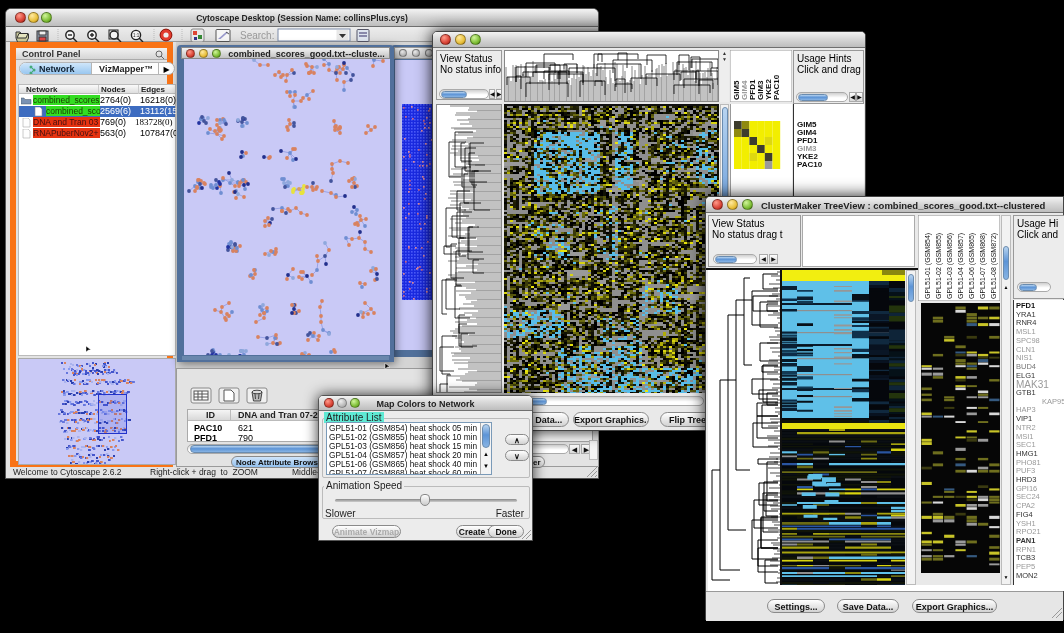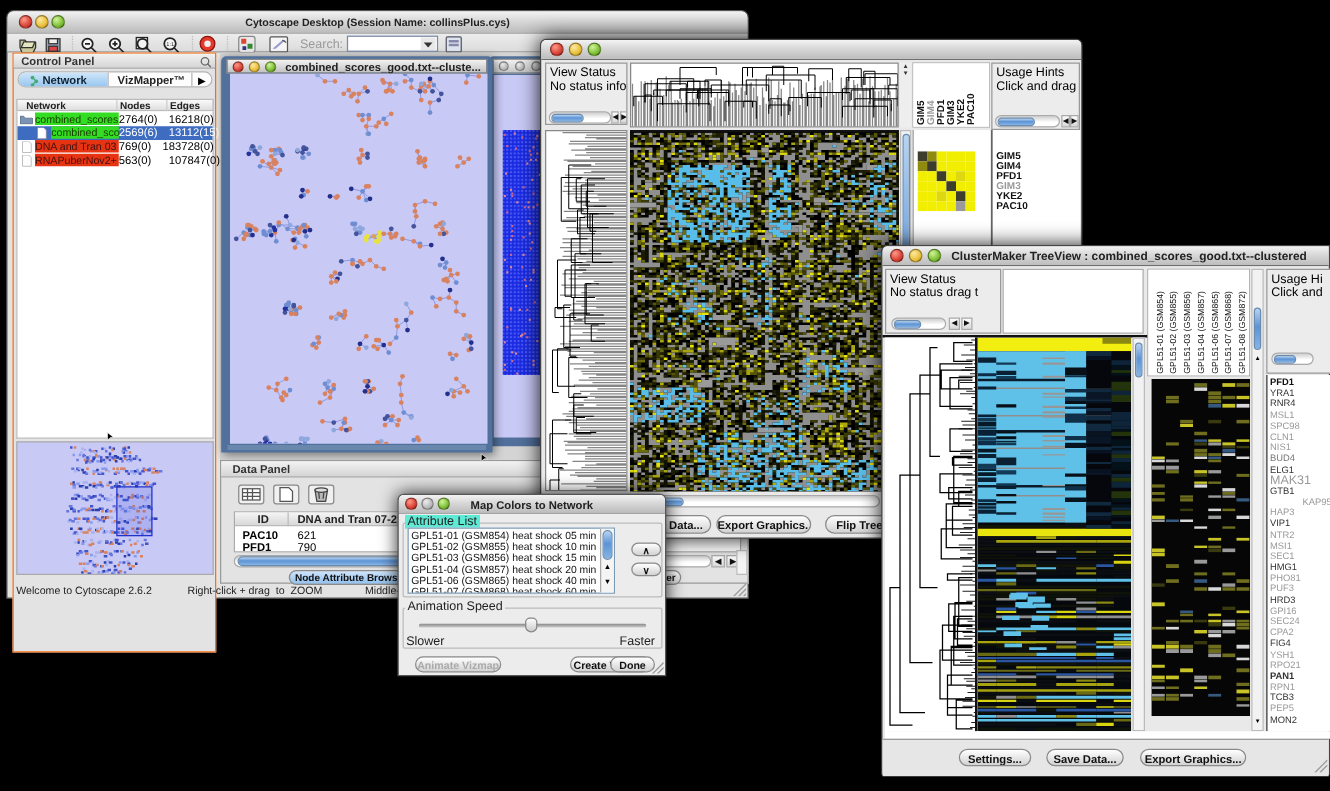--- a/index.html
+++ b/index.html
@@ -68,21 +68,21 @@
       <path d="M333 8 l3.5 4 3.5-4 z" fill="#333"></path>
 <g>
         <rect x="351" y="3.5" width="12" height="12" rx="1" fill="#dde4ee" stroke="#556"></rect>
         <rect x="353" y="6" width="8" height="2" fill="#88a"></rect>
         <rect x="353" y="9" width="8" height="2" fill="#88a"></rect>
       </g>
 <line x1="52" y1="3" x2="52" y2="15" stroke="#bbb" stroke-dasharray="1 1"></line>
 <line x1="148" y1="3" x2="148" y2="15" stroke="#bbb" stroke-dasharray="1 1"></line>
 <line x1="176" y1="3" x2="176" y2="15" stroke="#bbb" stroke-dasharray="1 1"></line>
 </svg>
-    <div style="position:absolute;left:4px;top:33px;width:163px;height:480px;background:#e3e3e3;border:1px solid #f97316;">
+    <div style="position:absolute;left:4px;top:33px;width:163px;height:425px;background:#e3e3e3;border:6px solid #f97316;">
       <div style="position:absolute;left:0;top:0;width:100%;height:12px;background:linear-gradient(#f2f2f2,#d5d5d5);border-bottom:1px solid #aaa;font-size:9px;font-weight:bold;color:#333;padding-left:6px;line-height:12px;">Control Panel</div>
       <svg style="position:absolute;right:3px;top:2px;" width="9" height="9">
         <circle cx="4" cy="4" r="3" fill="none" stroke="#666"></circle>
         <line x1="6" y1="6" x2="9" y2="9" stroke="#666"></line>
       </svg>
       <div style="position:absolute;left:3px;top:14px;width:156px;height:13px;background:#fdfdfd;border:1px solid #b5b5b5;border-radius:7px;overflow:hidden;">
         <div style="position:absolute;left:0;top:0;width:72px;height:13px;background:linear-gradient(#cfe6fa,#8fc1ee);border-right:1px solid #b5b5b5;font-size:9px;font-weight:bold;color:#123;text-align:center;line-height:13px;">&nbsp;Network</div>
         <svg style="position:absolute;left:8px;top:2px;" width="9" height="10">
           <circle cx="3" cy="2" r="1.5" fill="#4a7"></circle>
           <circle cx="3" cy="8" r="1.5" fill="#4a7"></circle>
@@ -116,21 +116,21 @@
           <span style="position:absolute;left:27px;background:#33dd22;color:#1a3a00;width:54px;overflow:hidden;white-space:nowrap;font-size:8.5px;">combined_sco</span>
           <span style="position:absolute;left:81px;">2569(6)</span>
           <span style="position:absolute;left:121px;">13112(15)</span>
         </div>
         <div style="position:absolute;left:0;top:23px;width:100%;height:11px;">
           <svg style="position:absolute;left:3px;top:1px" width="9" height="10">
             <path d="M1 9 V0 h5 l2 2 V9 z" fill="#fdfdfd" stroke="#aaa" stroke-width="0.6"></path>
           </svg>
           <span style="position:absolute;left:14px;background:#e63311;color:#411;width:67px;overflow:hidden;white-space:nowrap;font-size:8.5px;">DNA and Tran 03</span>
           <span style="position:absolute;left:81px;">769(0)</span>
-          <span style="position:absolute;left:116px;">183728(0)</span>
+          <span style="position:absolute;left:116px;font-family:Liberation Serif, serif;">183728(0)</span>
         </div>
         <div style="position:absolute;left:0;top:34px;width:100%;height:11px;">
           <svg style="position:absolute;left:3px;top:1px" width="9" height="10">
             <path d="M1 9 V0 h5 l2 2 V9 z" fill="#fdfdfd" stroke="#aaa" stroke-width="0.6"></path>
           </svg>
           <span style="position:absolute;left:14px;background:#e63311;color:#411;width:67px;overflow:hidden;white-space:nowrap;font-size:8.5px;">RNAPuberNov2+</span>
           <span style="position:absolute;left:81px;">563(0)</span>
           <span style="position:absolute;left:121px;">107847(0)</span>
         </div>
       </div>
@@ -1132,21 +1132,20 @@
           <circle cx="133" cy="128" r="1.9" fill="#d9825f"></circle>
           <circle cx="123" cy="128" r="1.9" fill="#d9825f"></circle>
           <circle cx="129" cy="131" r="1.9" fill="#d9825f"></circle>
           <circle cx="132" cy="130" r="1.9" fill="#d9825f"></circle>
           <circle cx="129" cy="124" r="1.9" fill="#43549c"></circle>
           <circle cx="128" cy="128" r="1.9" fill="#d9825f"></circle>
         </svg></div>
       <div style="position:absolute;left:5px;bottom:2px;height:4px;right:5px;background:#6a87ad;"></div>
     </div>
     <div style="position:absolute;left:170px;top:359px;width:423px;height:99px;background:#e3e3e3;border:1px solid #9a9a9a;">
-      <div style="position:absolute;left:0;top:0;width:100%;height:13px;background:linear-gradient(#f2f2f2,#d5d5d5);border-bottom:1px solid #aaa;font-size:9px;font-weight:bold;color:#333;padding-left:9px;line-height:13px;">Data Panel</div>
       <svg style="position:absolute;left:12px;top:17px;" width="90" height="20" viewBox="0 0 90 20">
 <rect x="2" y="2" width="20" height="15" rx="2" fill="#f0f0f0" stroke="#888"></rect>
         <rect x="5" y="5" width="14" height="9" fill="#fff" stroke="#555"></rect>
         <line x1="5" y1="8" x2="19" y2="8" stroke="#555"></line>
         <line x1="5" y1="11" x2="19" y2="11" stroke="#555"></line>
         <line x1="9" y1="5" x2="9" y2="14" stroke="#555"></line>
         <line x1="13" y1="5" x2="13" y2="14" stroke="#555"></line>
 <rect x="30" y="2" width="20" height="15" rx="2" fill="#f0f0f0" stroke="#888"></rect>
         <path d="M35 15 V4 h7 l3 3 V15 z" fill="#fff" stroke="#555"></path>
 <rect x="58" y="2" width="20" height="15" rx="2" fill="#f0f0f0" stroke="#888"></rect>

